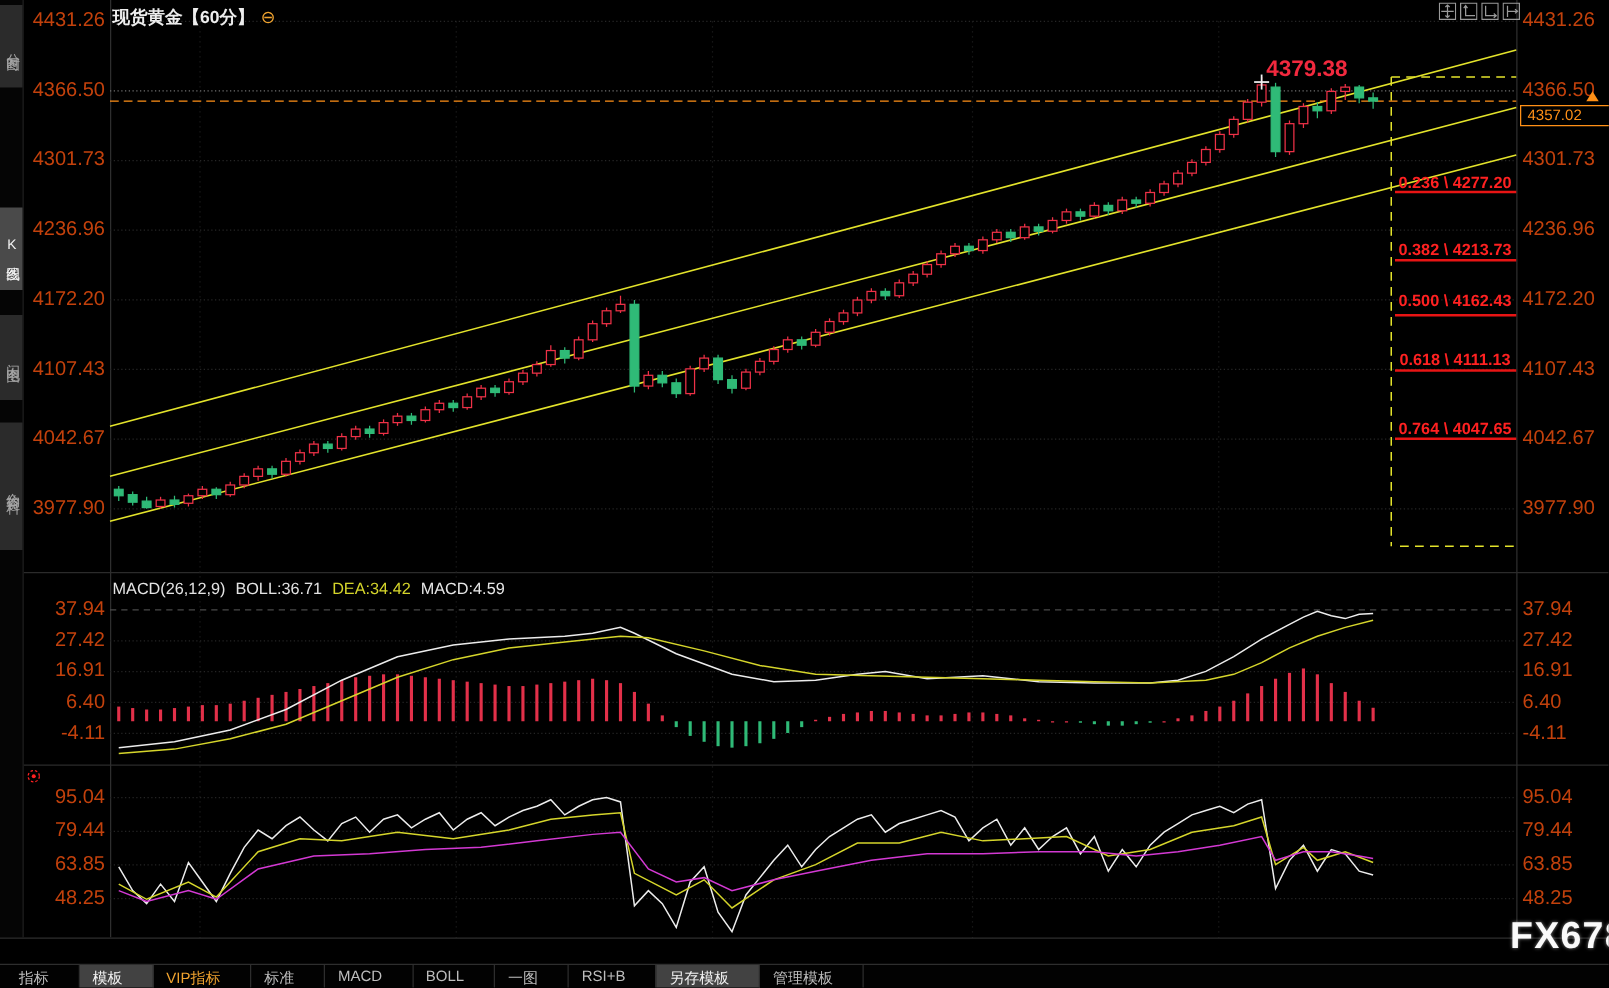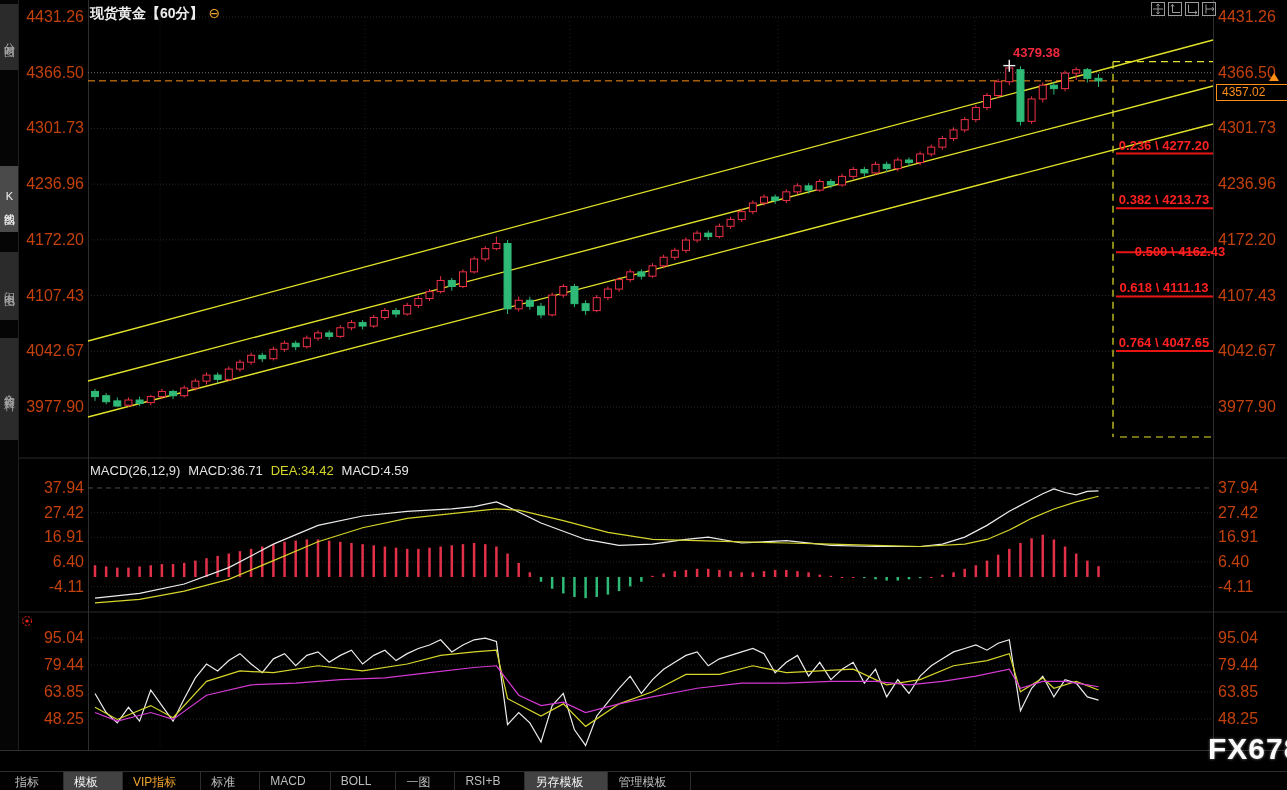--- a/index.html
+++ b/index.html
@@ -18,21 +18,21 @@
   #collapse{color:#f0a32f;font-weight:normal;margin-left:5px;font-size:14px;cursor:pointer;}
   
   #top-icons{position:absolute;left:1151px;top:2px;display:flex;gap:3px;z-index:4;}
   .ticon{width:14px;height:14px;cursor:pointer;}
   
   .lbl{position:absolute;font-size:16px;color:#c2410c;line-height:13px;white-space:nowrap;}
   .panel-hdr{position:absolute;left:90px;font-size:13px;color:#e3e3e3;white-space:nowrap;z-index:3;}
   .panel-hdr span{margin-right:8px;}
   .yel{color:#d5d52b;} .mag{color:#e5e5e5;}
   .fib-lbl{position:absolute;left:1114px;width:100px;text-align:center;font-size:13px;font-weight:bold;color:#ff2121;z-index:3;}
-  .high-lbl{position:absolute;left:1013px;top:45px;font-size:13px;font-weight:bold;color:#f2293e;z-index:3;}
+  .high-lbl{position:absolute;left:1013px;top:45px;font-size:18px;font-weight:bold;color:#f2293e;z-index:3;}
   #cur-box{position:absolute;left:1216px;top:84px;width:66px;height:15px;border:1px solid #ff9017;background:#000;
            color:#ff9017;font-size:12px;line-height:15px;padding-left:5px;z-index:3;}
   #cur-arrow{position:absolute;left:1269px;top:73px;width:0;height:0;border-left:5px solid transparent;
              border-right:5px solid transparent;border-bottom:8px solid #ff9017;z-index:3;}
   
   #time-axis{position:absolute;left:0;top:750px;width:1287px;height:21px;border-top:1px solid #2e2e2e;background:#000;}
   
   #toolbar{position:absolute;left:0;top:771px;width:1287px;height:19px;background:#020202;border-top:1px solid #2e2e2e;
            display:flex;align-items:stretch;font-size:12px;color:#bdbdbd;z-index:5;}
   .tb-item{padding:2px 24px 0 10px;border-right:1px solid #2d2d2d;cursor:pointer;white-space:nowrap;}
@@ -417,21 +417,21 @@
       <div class="lbl" style="left: 24px; top: 232.855px; width: 60px; text-align: right;">4172.20</div>
       <div class="lbl" style="left: 1218px; top: 232.855px;">4172.20</div>
       <div class="lbl" style="left: 24px; top: 288.573px; width: 60px; text-align: right;">4107.43</div>
       <div class="lbl" style="left: 1218px; top: 288.573px;">4107.43</div>
       <div class="lbl" style="left: 24px; top: 344.282px; width: 60px; text-align: right;">4042.67</div>
       <div class="lbl" style="left: 1218px; top: 344.282px;">4042.67</div>
       <div class="lbl" style="left: 24px; top: 400px; width: 60px; text-align: right;">3977.90</div>
       <div class="lbl" style="left: 1218px; top: 400px;">3977.90</div>
       <div class="fib-lbl" style="top: 137.529px;">0.236 \ 4277.20</div>
       <div class="fib-lbl" style="top: 192.129px;">0.382 \ 4213.73</div>
-      <div class="fib-lbl" style="top: 244px; margin-left: 16px;">0.500 \ 4162.43</div>
+      <div class="fib-lbl" style="top: 233px;">0.500 \ 4162.43</div>
       <div class="fib-lbl" style="top: 280.39px;">0.618 \ 4111.13</div>
       <div class="fib-lbl" style="top: 334.998px;">0.764 \ 4047.65</div>
       <div class="lbl" style="left: 24px; top: 480.974px; width: 60px; text-align: right;">37.94</div>
       <div class="lbl" style="left: 1218px; top: 480.974px;">37.94</div>
       <div class="lbl" style="left: 24px; top: 505.659px; width: 60px; text-align: right;">27.42</div>
       <div class="lbl" style="left: 1218px; top: 505.659px;">27.42</div>
       <div class="lbl" style="left: 24px; top: 530.321px; width: 60px; text-align: right;">16.91</div>
       <div class="lbl" style="left: 1218px; top: 530.321px;">16.91</div>
       <div class="lbl" style="left: 24px; top: 554.982px; width: 60px; text-align: right;">6.40</div>
       <div class="lbl" style="left: 1218px; top: 554.982px;">6.40</div>
@@ -445,21 +445,21 @@
       <div class="lbl" style="left: 1218px; top: 684.993px;">63.85</div>
       <div class="lbl" style="left: 24px; top: 711.998px; width: 60px; text-align: right;">48.25</div>
       <div class="lbl" style="left: 1218px; top: 711.998px;">48.25</div>
     </div>
 
   <div class="high-lbl">4379.38</div>
   <div id="cur-box">4357.02</div>
   <div id="cur-arrow"></div>
 
   <div class="panel-hdr" style="top:463px">
-    <span>MACD(26,12,9)</span><span>MACD:36.71</span><span class="yel">DEA:34.42</span><span class="mag">MACD:4.59</span>
+    <span>MACD(26,12,9)</span><span>BOLL:36.71</span><span class="yel">DEA:34.42</span><span class="mag">MACD:4.59</span>
   </div>
 
   <svg class="alarm" width="14" height="14" viewBox="0 0 14 14">
     <circle cx="7" cy="7" r="4.5" fill="none" stroke="#ff2121" stroke-dasharray="2,1.6"></circle>
     <circle cx="7" cy="7" r="1.6" fill="#ff2121"></circle>
   </svg>
 
 
   <div id="time-axis">
     

